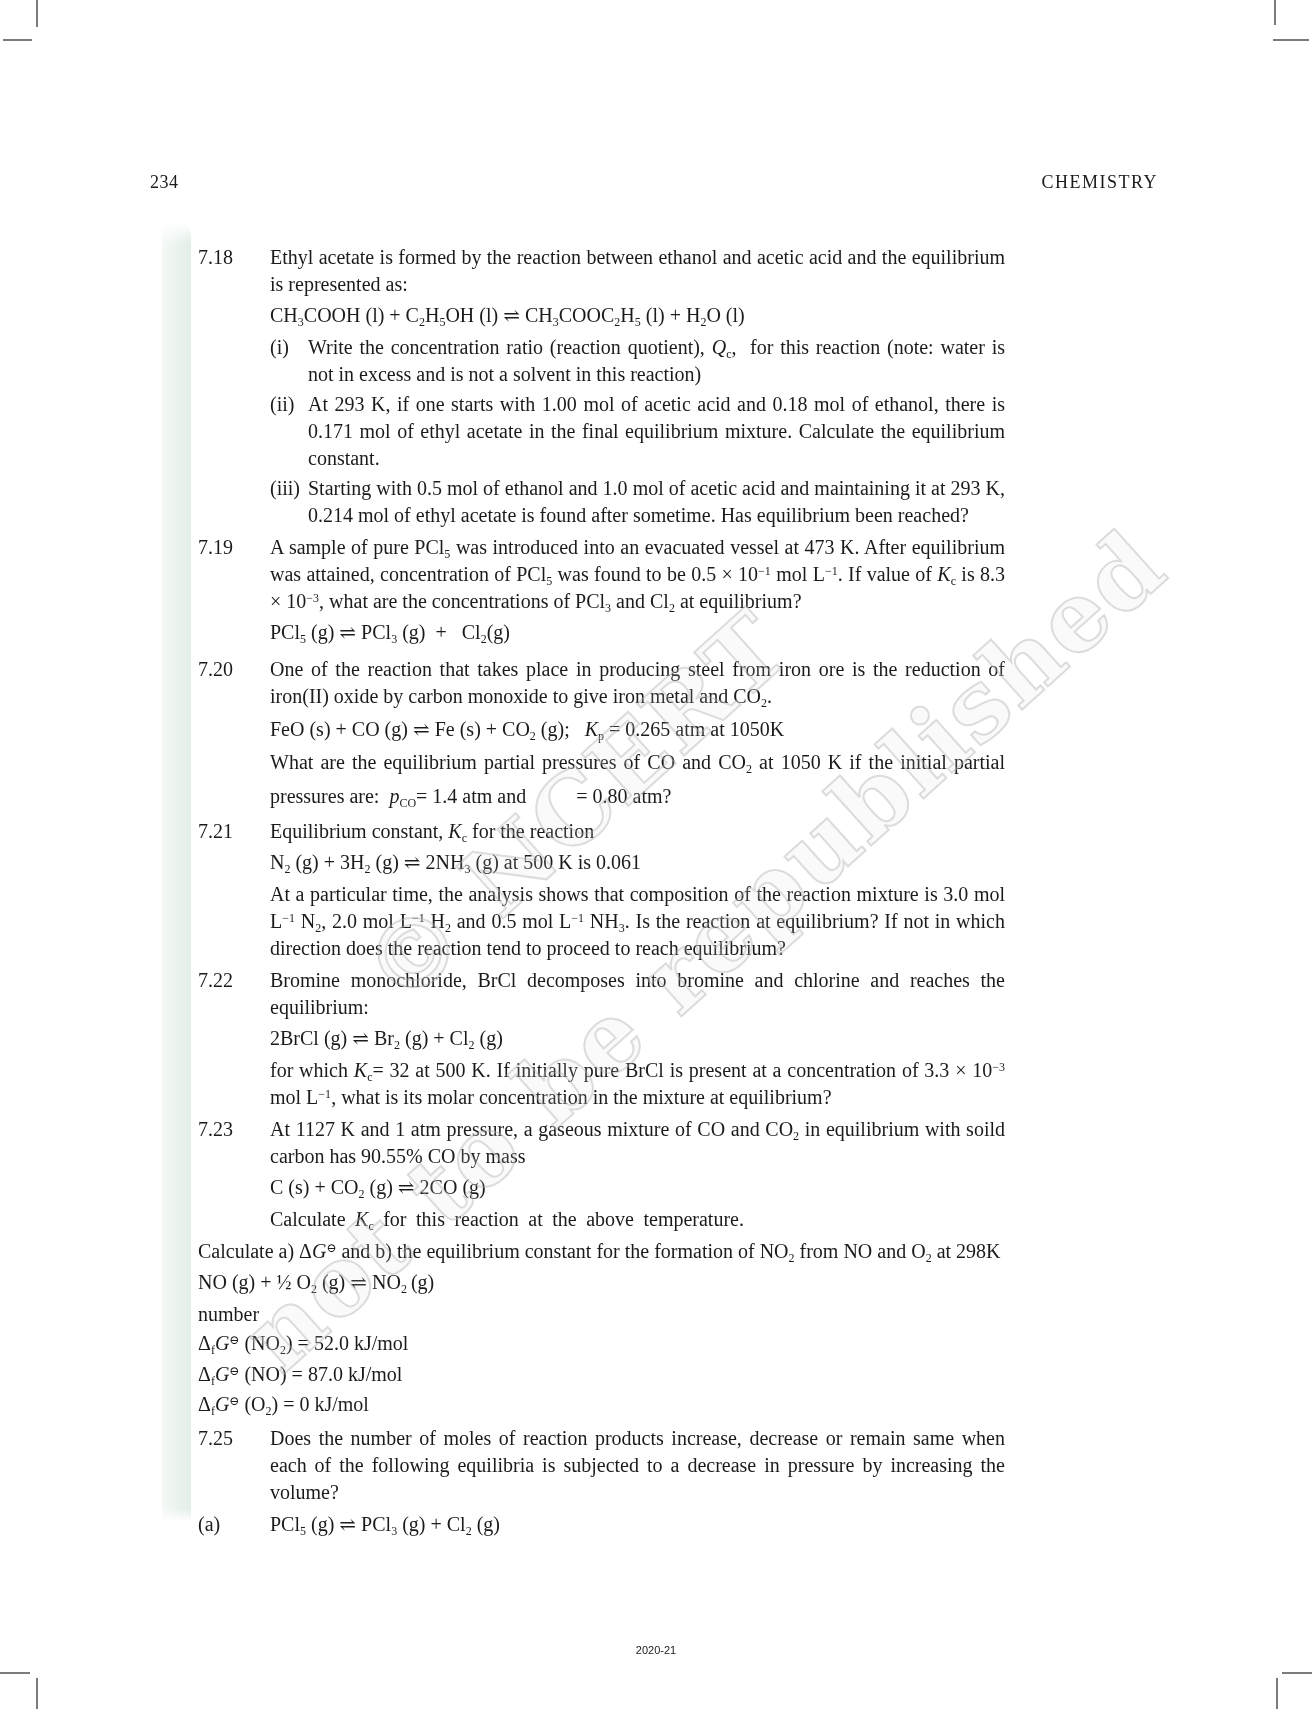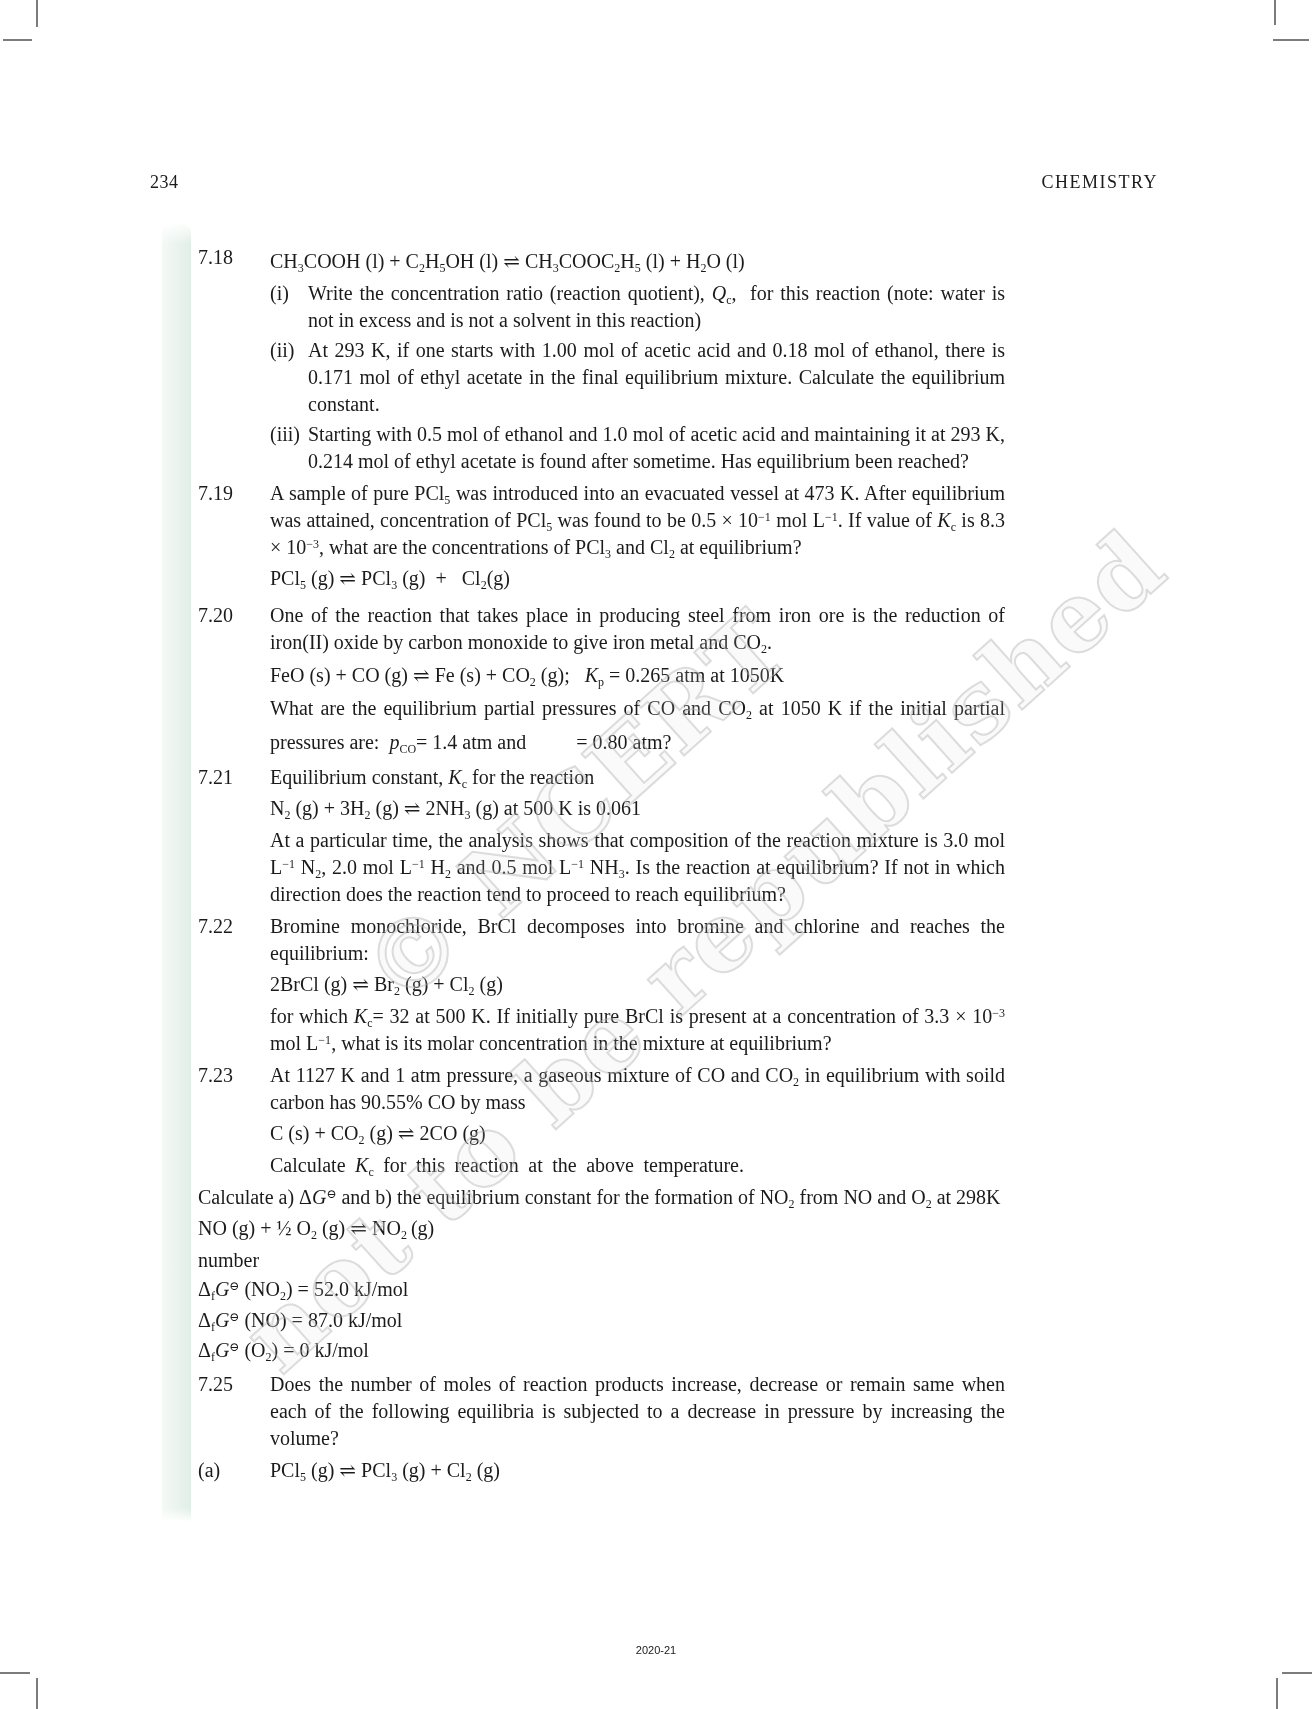--- a/index.html
+++ b/index.html
@@ -85,20 +85,21 @@
 
 <div class="watermark">
   <div>© NCERT</div>
   <div>not to be republished</div>
 </div>
 
 <div class="content">
     <div class="prob">
       <div class="pnum">7.18</div>
       <div class="pbody">
+        <div class="para text">Ethyl acetate is formed by the reaction between ethanol and acetic acid and the equilibrium is represented as:</div>
         <div class="para eq">CH<sub>3</sub>COOH (l) + C<sub>2</sub>H<sub>5</sub>OH (l) ⇌ CH<sub>3</sub>COOC<sub>2</sub>H<sub>5</sub> (l) + H<sub>2</sub>O (l)</div>
         <div class="subrow">
           <div class="sublabel">(i)</div>
           <div class="subtext">Write the concentration ratio (reaction quotient), <i>Q</i><sub>c</sub>,&nbsp; for this reaction (note: water is not in excess and is not a solvent in this reaction)</div>
         </div>
         <div class="subrow">
           <div class="sublabel">(ii)</div>
           <div class="subtext">At 293 K, if one starts with 1.00 mol of acetic acid and 0.18 mol of ethanol, there is 0.171 mol of ethyl acetate in the final equilibrium mixture. Calculate the equilibrium constant.</div>
         </div>
         <div class="subrow">

